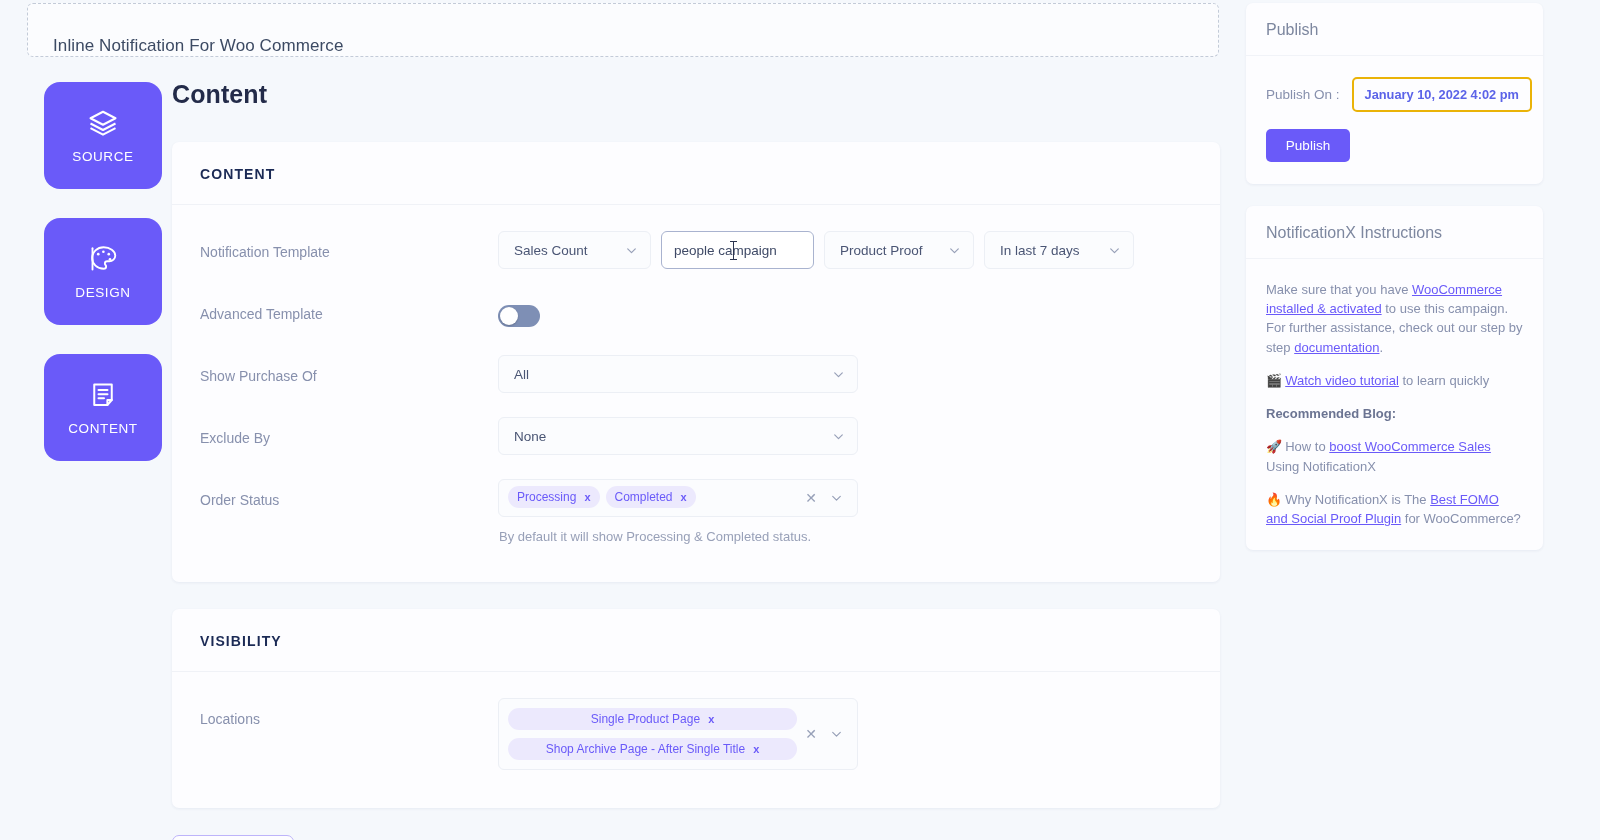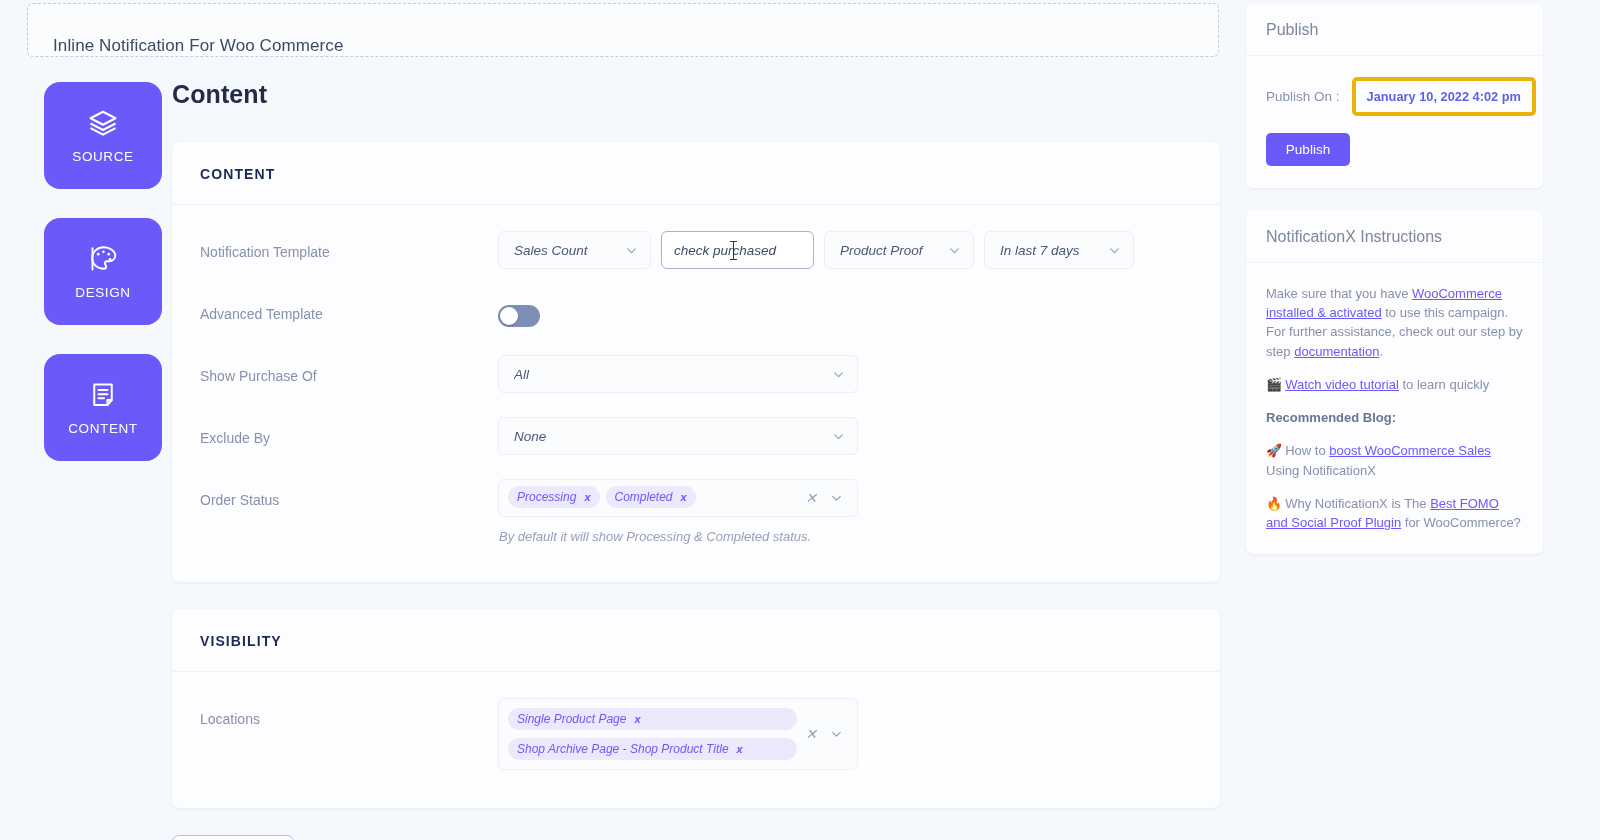--- a/index.html
+++ b/index.html
@@ -70,21 +70,21 @@
     letter-spacing: 1.1px; color: #1b2a55;
   }
   .card-body { padding: 26px 28px 30px 28px; }
 
   .row { display: flex; align-items: flex-start; min-height: 54px; margin-bottom: 8px; }
   .row-label {
     width: 298px; flex: none;
     font-size: 14px; color: #8790ad;
     padding-top: 13px;
   }
-  .row-ctl { flex: 1; font-style: italic; }
+  .row-ctl { flex: 1; }
 
   
   .ctl-line { display: flex; gap: 10px; }
   .sel {
     height: 38px;
     background: #fbfcfe;
     border: 1px solid #eceff5;
     border-radius: 6px;
     display: flex; align-items: center;
     padding: 0 12px 0 15px;
@@ -145,20 +145,21 @@
   }
   .multi.tall { min-height: 60px; padding-top: 9px; padding-bottom: 9px; gap: 8px; flex-direction: column; }
   .pill {
     background: #ece9fd;
     border-radius: 11px;
     height: 22px;
     display: inline-flex; align-items: center;
     padding: 0 9px;
     font-size: 12px; color: #6a5af9;
     white-space: nowrap;
+    justify-content: center;
   }
   .pill .x {
     margin-left: 8px; font-size: 11px; font-weight: bold; color: #6a5af9;
     cursor: pointer;
   }
   .multi .clear {
     position: absolute; right: 40px; top: 50%; transform: translateY(-50%);
     font-size: 14px; color: #97a0b8;
   }
   .multi .mchev {
@@ -191,21 +192,21 @@
   }
   .panel-head {
     padding: 18px 20px 16px 20px;
     border-bottom: 1px solid #f1f3f8;
     font-size: 16px; color: #7d879f;
   }
   .panel-body { padding: 21px 20px 22px 20px; }
   .pub-row { display: flex; align-items: center; gap: 12px; }
   .pub-on { font-size: 13.5px; color: #8790ad; white-space: nowrap; }
   .pub-date {
-    border: 4px solid #eab308; border-radius: 5px;
+    border: 2px solid #eab308; border-radius: 5px;
     background: #fdfdff;
     padding: 8px 11px;
     font-size: 12.8px; font-weight: bold; color: #5b63e8;
     white-space: nowrap;
   }
   .btn-publish {
     margin-top: 17px;
     width: 84px; height: 33px;
     background: #6a5af9; color: #fff;
     border: none; border-radius: 5px;
@@ -278,21 +279,21 @@
           <div class="row-label">Notification Template</div>
           <div class="row-ctl">
             <div class="ctl-line">
               <div class="sel sel-1">
                 <span class="val">Sales Count</span>
                 <svg class="chev" viewBox="0 0 24 24" fill="none" stroke="currentColor" stroke-width="2.2" stroke-linecap="round" stroke-linejoin="round">
                     <polyline points="5,9 12,16 19,9"></polyline>
                   </svg>
               </div>
               <div class="txt-in">
-                <span>check purchased</span>
+                <span>people campaign</span>
                 <span class="caret"></span>
               </div>
               <div class="sel sel-3">
                 <span class="val">Product Proof</span>
                 <svg class="chev" viewBox="0 0 24 24" fill="none" stroke="currentColor" stroke-width="2.2" stroke-linecap="round" stroke-linejoin="round">
                     <polyline points="5,9 12,16 19,9"></polyline>
                   </svg>
               </div>
               <div class="sel sel-4">
                 <span class="val">In last 7 days</span>
@@ -366,21 +367,21 @@
       <div class="card-body">
         <div class="row">
           <div class="row-label">Locations</div>
           <div class="row-ctl">
             <div class="multi tall">
               <span class="pill">
                 <span>Single Product Page</span>
                 <span class="x">x</span>
               </span>
               <span class="pill">
-                <span>Shop Archive Page - Shop Product Title</span>
+                <span>Shop Archive Page - After Single Title</span>
                 <span class="x">x</span>
               </span>
               <span class="clear">✕</span>
               <svg class="mchev" viewBox="0 0 24 24" fill="none" stroke="currentColor" stroke-width="2.2" stroke-linecap="round" stroke-linejoin="round">
                   <polyline points="5,9 12,16 19,9"></polyline>
                 </svg>
             </div>
           </div>
         </div>
       </div>

